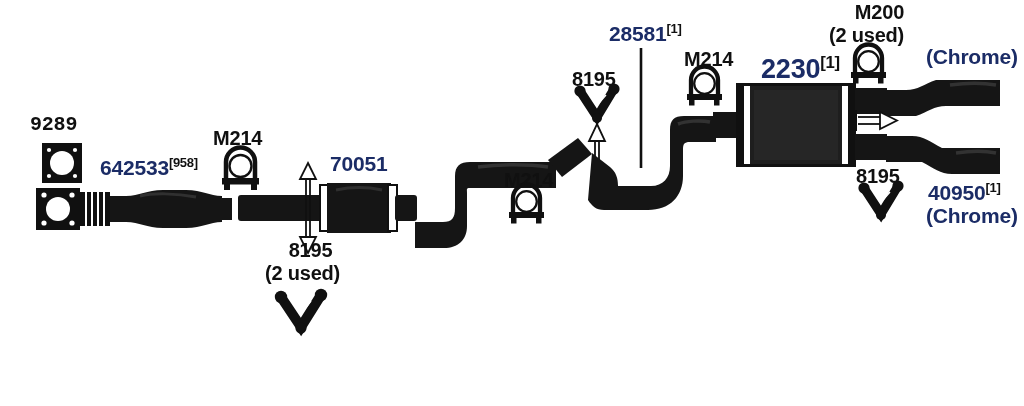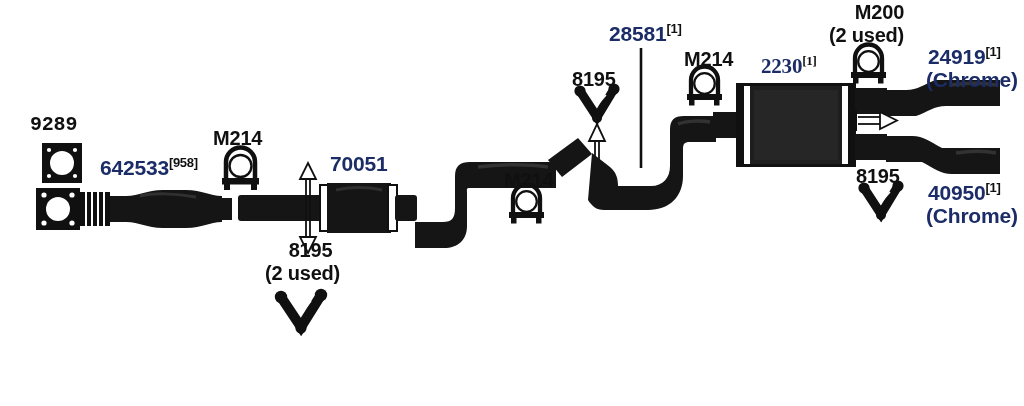--- a/index.html
+++ b/index.html
@@ -284,33 +284,30 @@
   </div>
 
   <div class="lbl blue" style="left:609px;top:22px;font-size:21px;text-align:right;">
     <span>28581</span><span class="sup">[1]</span>
   </div>
 
   <div class="lbl black" style="left:684px;top:49px;font-size:20px;">
     <span>M214</span>
   </div>
 
-  <div class="lbl blue" style="left:761px;top:54px;font-size:21px;font-family:Liberation Serif, serif;">
+  <div class="lbl blue" style="left:761px;top:54px;font-size:27px;">
     <span>2230</span><span class="sup">[1]</span>
   </div>
 
   <div class="lbl black" style="left:829px;top:2px;font-size:20px;text-align:right;">
     <div style="margin-left:22px;">M200</div>
     <div style="margin-top:2px;">(2 used)</div>
   </div>
 
   <div class="lbl blue" style="left:928px;top:45px;font-size:21px;">
-    <div>
-      <span>24919</span><span class="sup">[1]</span>
-    </div>
     <div style="margin-top:1px;margin-left:-2px;">(Chrome)</div>
   </div>
 
   <div class="lbl black" style="left:856px;top:166px;font-size:20px;">
     <span>8195</span>
   </div>
 
   <div class="lbl blue" style="left:928px;top:181px;font-size:21px;">
     <div>
       <span>40950</span><span class="sup">[1]</span>

